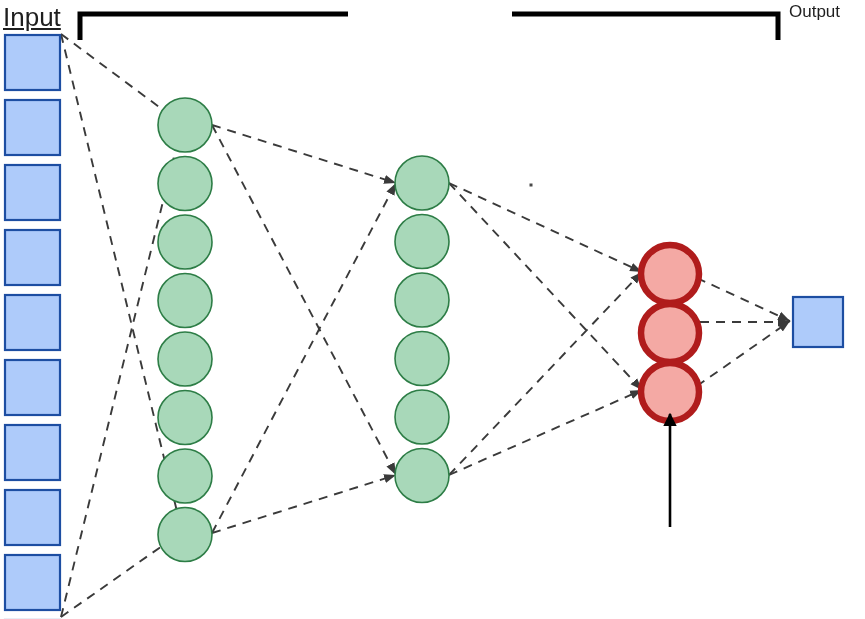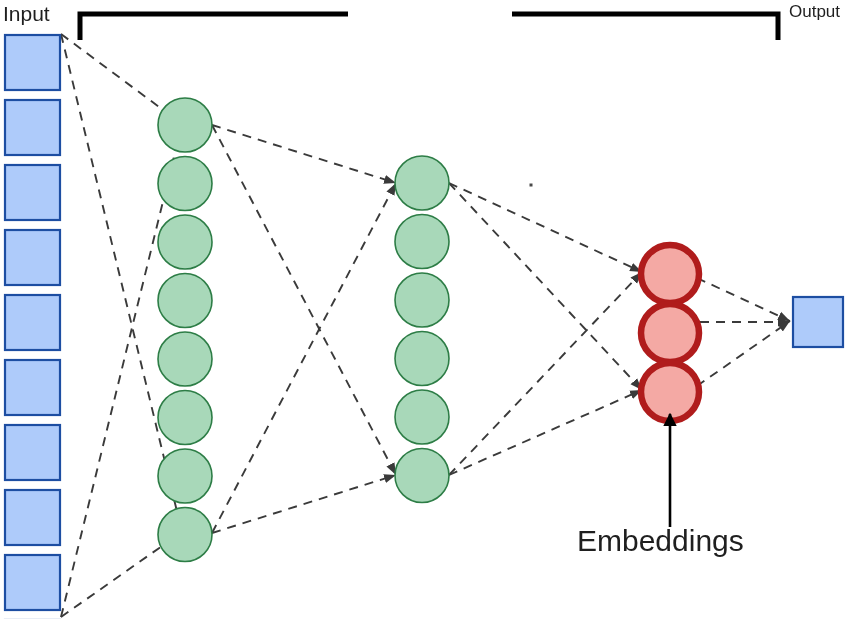--- a/index.html
+++ b/index.html
@@ -24,21 +24,22 @@
   }
   .lbl {
     position: absolute;
     color: #1f1f1f;
     white-space: nowrap;
     font-family: "Liberation Sans", sans-serif;
   }
   #label-input {
     left: 3px;
     top: 2px;
-    font-size: 21px;
+    font-size: 26px;
+    text-decoration: underline;
   }
   #label-hidden {
     left: 354px;
     top: 2px;
     font-size: 21px;
   }
   #label-output {
     left: 789px;
     top: 2px;
     font-size: 17px;
@@ -129,15 +130,14 @@
         <rect x="793" y="297" width="50" height="50" fill="#aecbfa" stroke="#1d4ea2" stroke-width="2.2"></rect>
       </g>
 
     <rect x="529.5" y="183.5" width="3" height="3" fill="#4a4a4a"></rect>
 
     <line id="embed-arrow" stroke="#000000" stroke-width="2.6" marker-end="url(#bigarrow)" x1="670" y1="527" x2="670" y2="414"></line>
   </svg>
 
   <div class="lbl" id="label-input">Input</div>
   <div class="lbl" id="label-output">Output</div>
-  <div class="lbl" id="label-embeddings">Embeddings</div>
 
 </div>
 
 </body></html>

